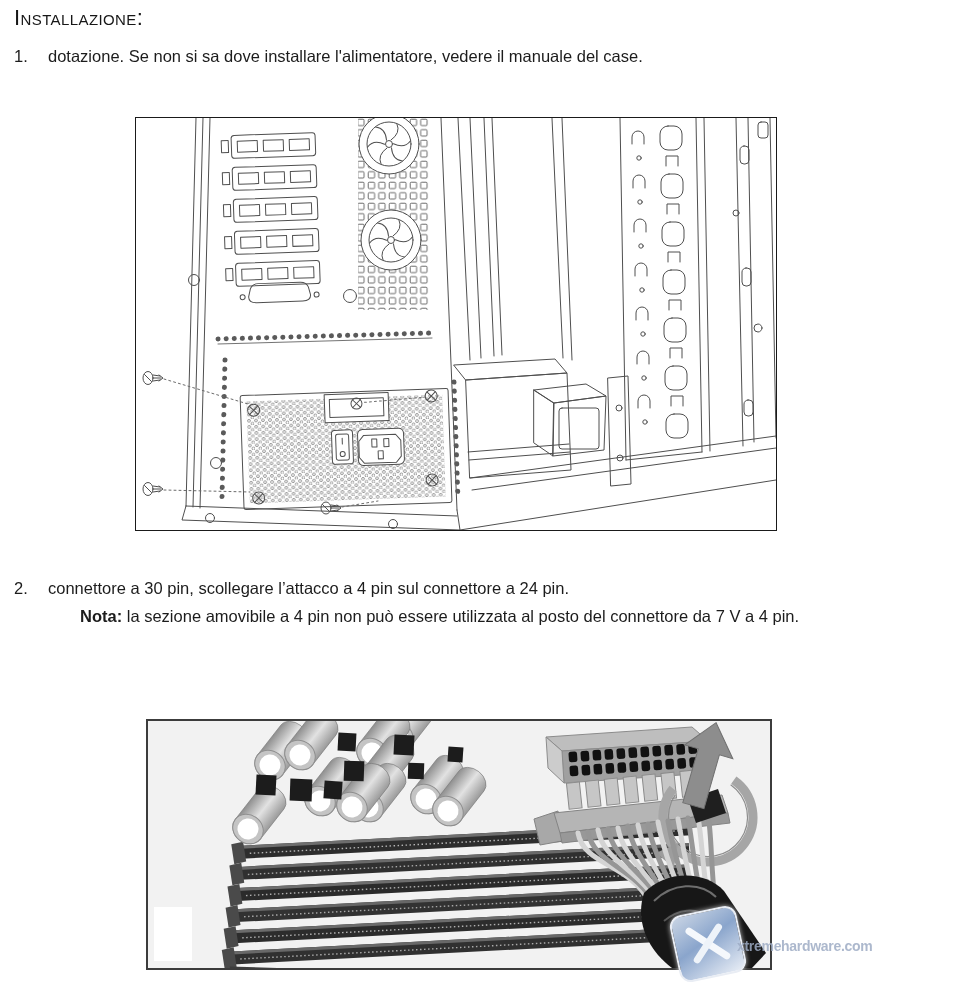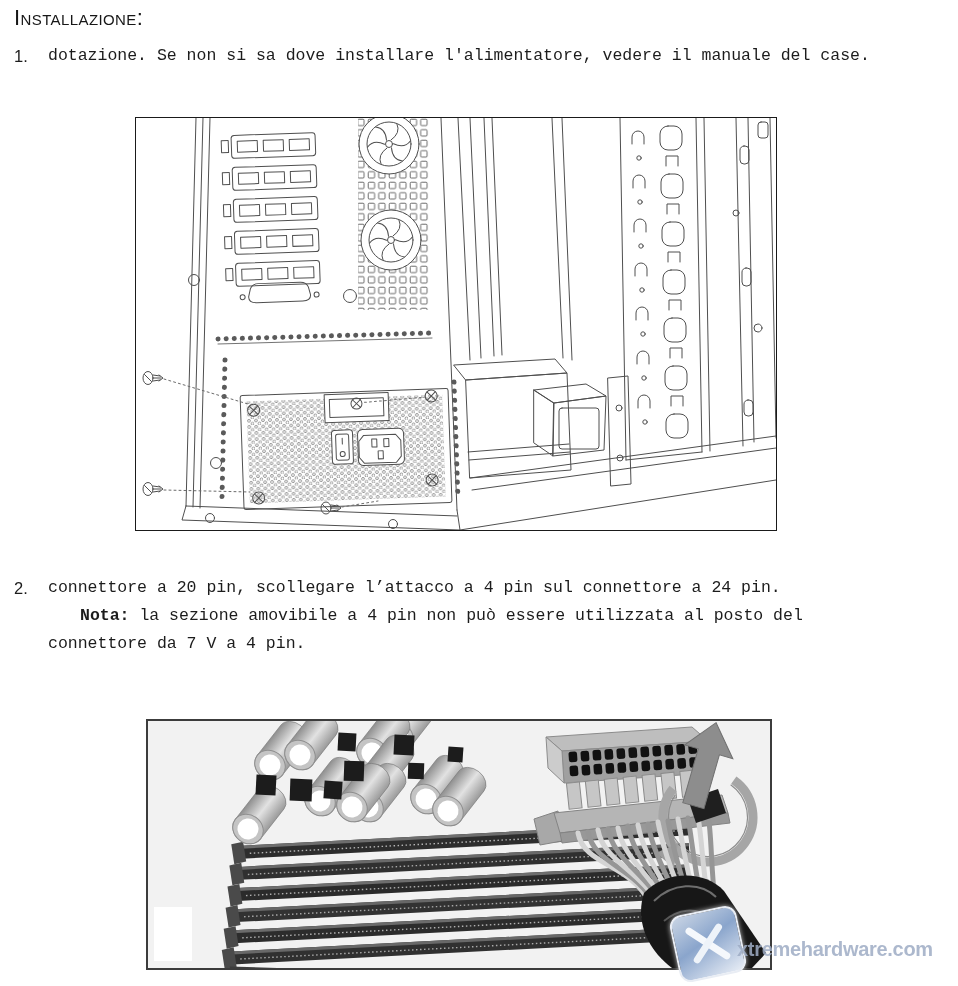--- a/index.html
+++ b/index.html
@@ -8,21 +8,21 @@
     font-family:"Liberation Sans",sans-serif;color:#1c1c1c;
   }
   .heading{
     position:absolute;left:14px;top:5px;
     font-size:22px;font-variant:small-caps;letter-spacing:.4px;color:#171717;font-weight:400;
   }
   .step{position:absolute;left:14px;display:flex;}
   .step .num{width:34px;flex:0 0 34px;font-size:16.5px;line-height:28px;}
   .step .lines{width:858px;font-size:16.5px;line-height:28px;}
   .jline{text-align:justify;text-align-last:justify;}
-  .lline{text-align:left;font-family:Liberation Mono, monospace;}
+  .lline{text-align:left;}
   .note b{font-weight:bold;margin-left:32px;}
   .figure1{
     position:absolute;left:135px;top:117px;width:642px;height:414px;
     border:1px solid #1a1a1a;box-sizing:border-box;background:#fff;z-index:1;
   }
   .figure2{
     position:absolute;left:146px;top:719px;width:626px;height:251px;
     border:2px solid #3c3c3c;box-sizing:border-box;background:#f2f2f2;z-index:1;
   }
   .figure1 svg,.figure2 svg{display:block;width:100%;height:100%;}
@@ -33,21 +33,21 @@
     transform:rotate(-12deg);box-shadow:0 0 5px rgba(255,255,255,.7);
   }
   .wm-logo .stroke{
     position:absolute;left:6px;top:28px;width:52px;height:7px;background:#f5f8fc;
     border-radius:4px;
   }
   .wm-logo .s1{transform:rotate(45deg);}
   .wm-logo .s2{transform:rotate(-45deg);width:46px;left:9px;background:#eef3f9;}
   .wm-text{
     position:absolute;left:737px;top:938px;z-index:3;
-    font-size:20px;font-weight:bold;letter-spacing:-.3px;color:rgba(157,171,196,.85);
+    font-size:14px;font-weight:bold;letter-spacing:-.3px;color:rgba(157,171,196,.85);
   }
 </style>
 </head>
 <body>
 
 <div class="page">
 
   <div class="heading">Installazione:</div>
 
   <div class="step" style="top:42px;">
@@ -271,21 +271,21 @@
           <path d="M336,372 L640,330"></path>
         <path d="M324,412 L640,362"></path>
           <path d="M490,342 L566,334"></path>
       </g>
     </svg>
   </div>
 
   <div class="step" style="top:574px;">
     <div class="num">2.</div>
     <div class="lines">
-      <div class="lline">connettore a 20 pin, scollegare l’attacco a 4 pin sul connettore a 24 pin.</div>
+      <div class="lline">connettore a 30 pin, scollegare l’attacco a 4 pin sul connettore a 24 pin.</div>
       <div class="lline note"><b>Nota:</b><span> la sezione amovibile a 4 pin non può essere utilizzata al posto del connettore da 7 V a 4 pin.</span></div>
     </div>
   </div>
 
   <div class="figure2">
     <svg viewBox="0 0 622 247" preserveAspectRatio="none">
       <defs>
         <linearGradient id="capg" x1="0" y1="0" x2="1" y2="0">
           <stop offset="0" stop-color="#8f8f8f"></stop>
             <stop offset=".5" stop-color="#e2e2e2"></stop>

